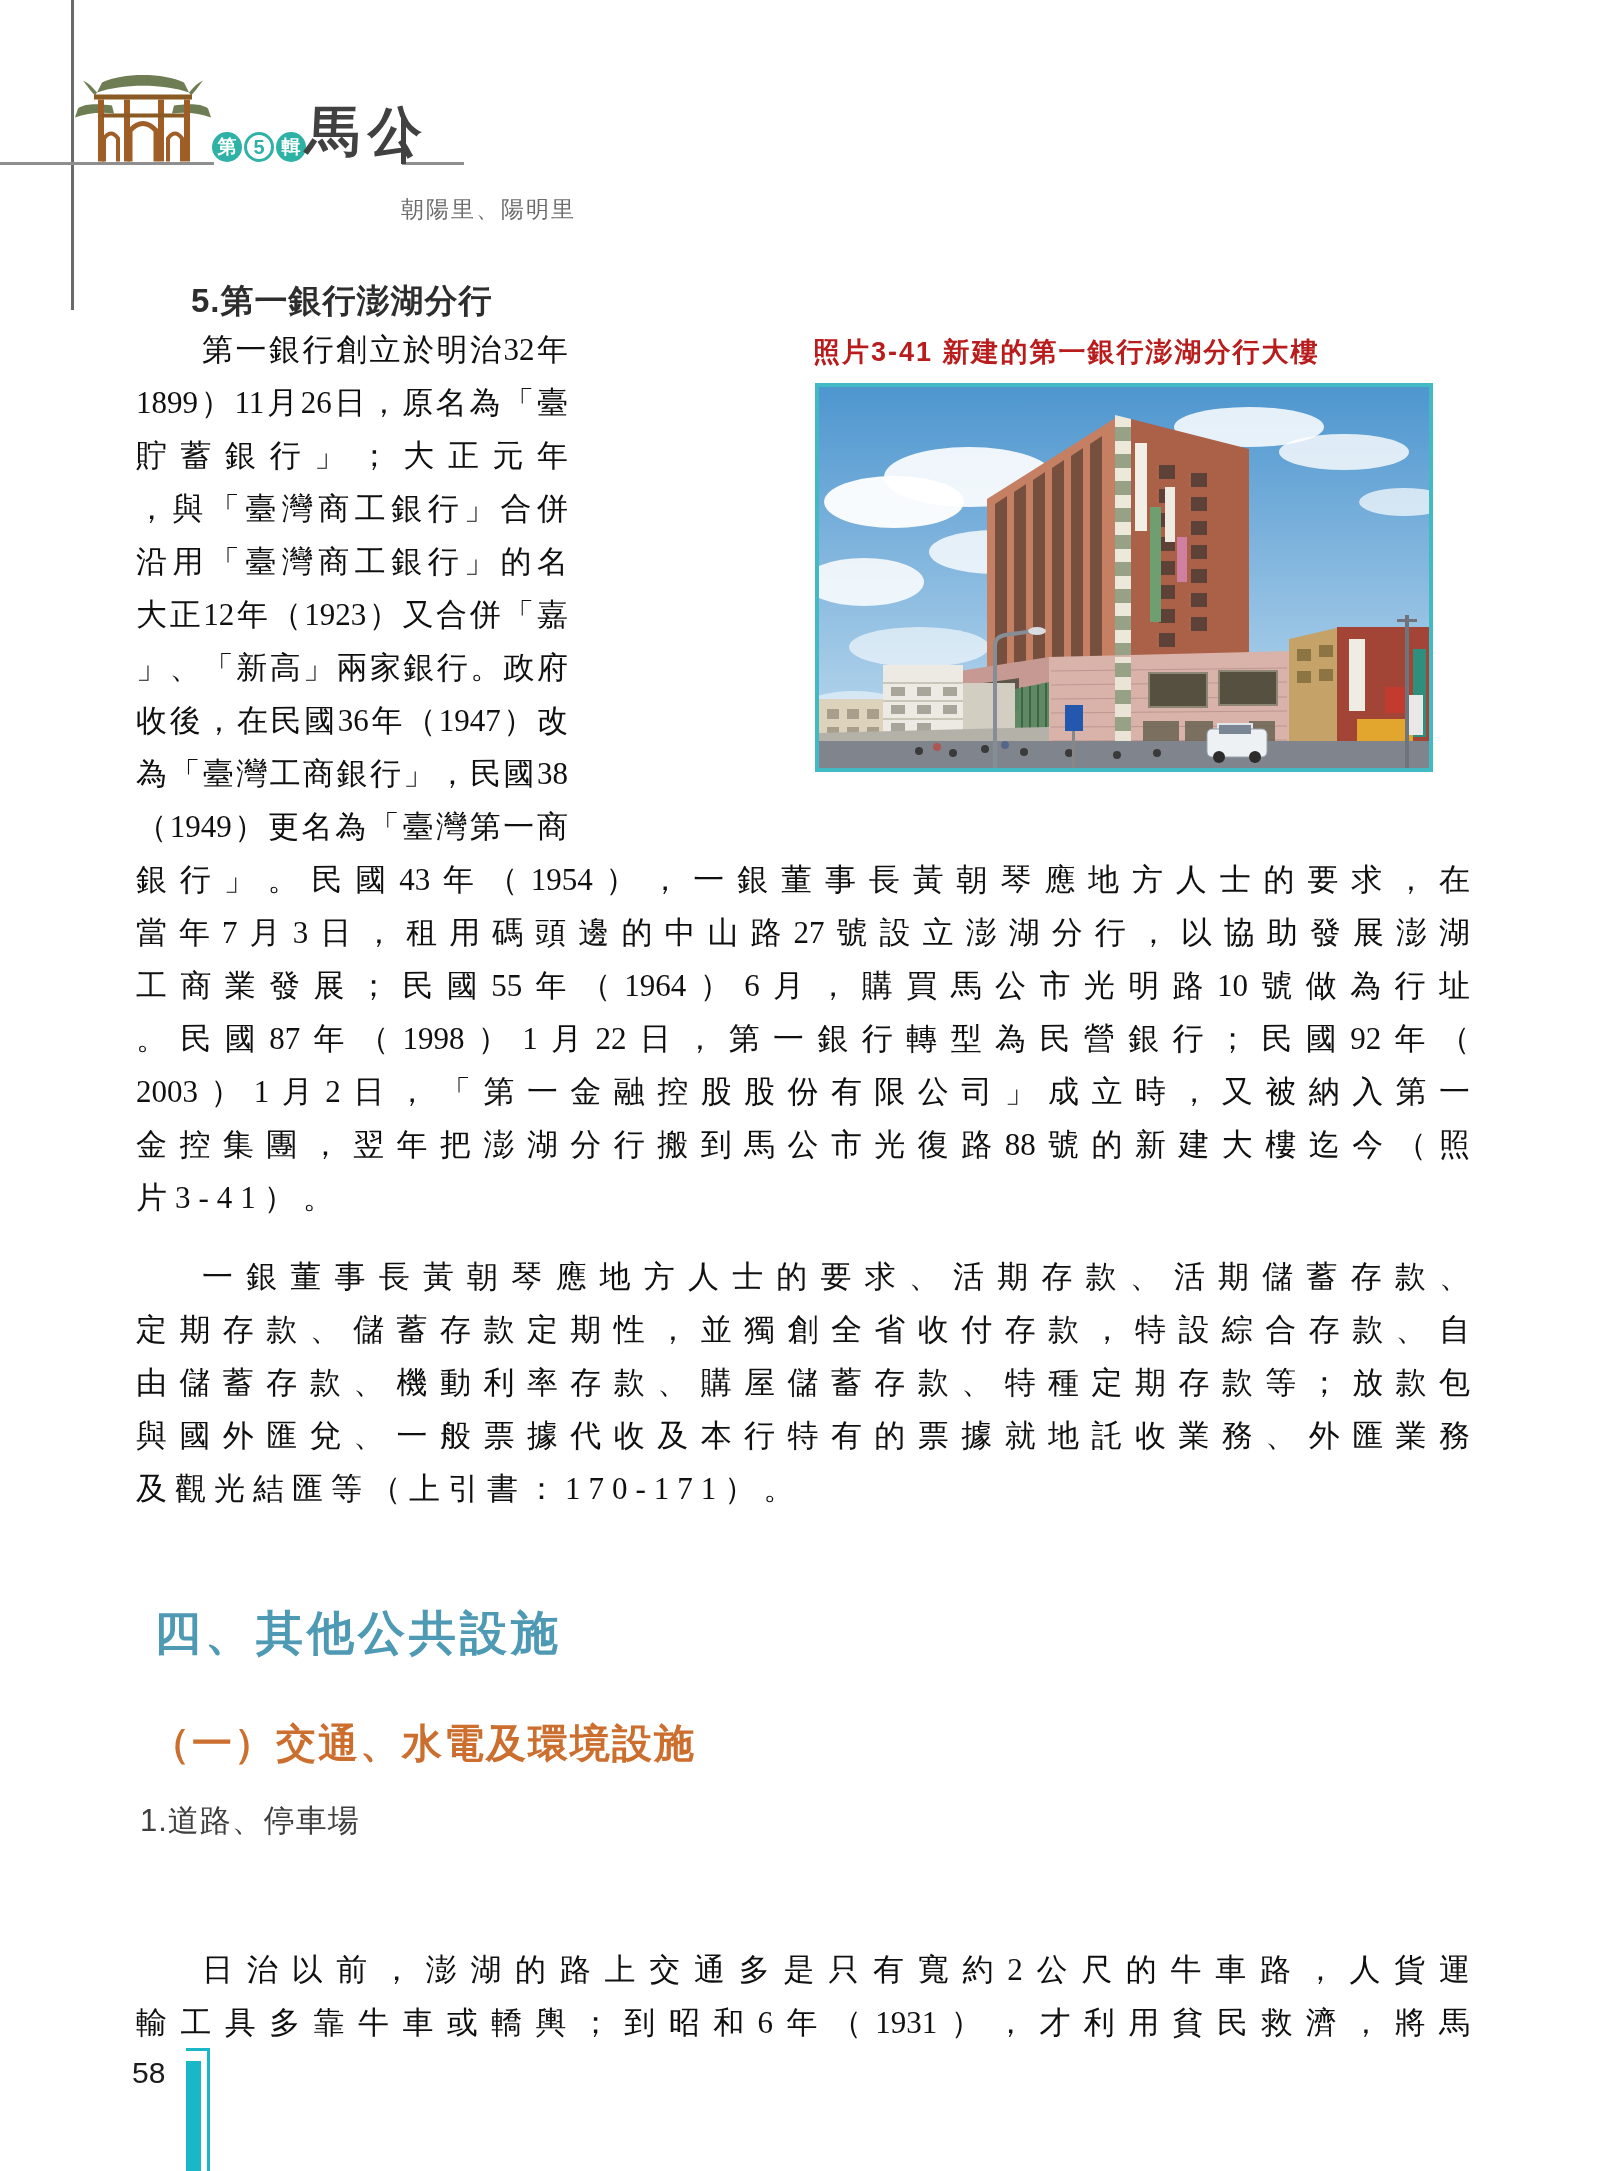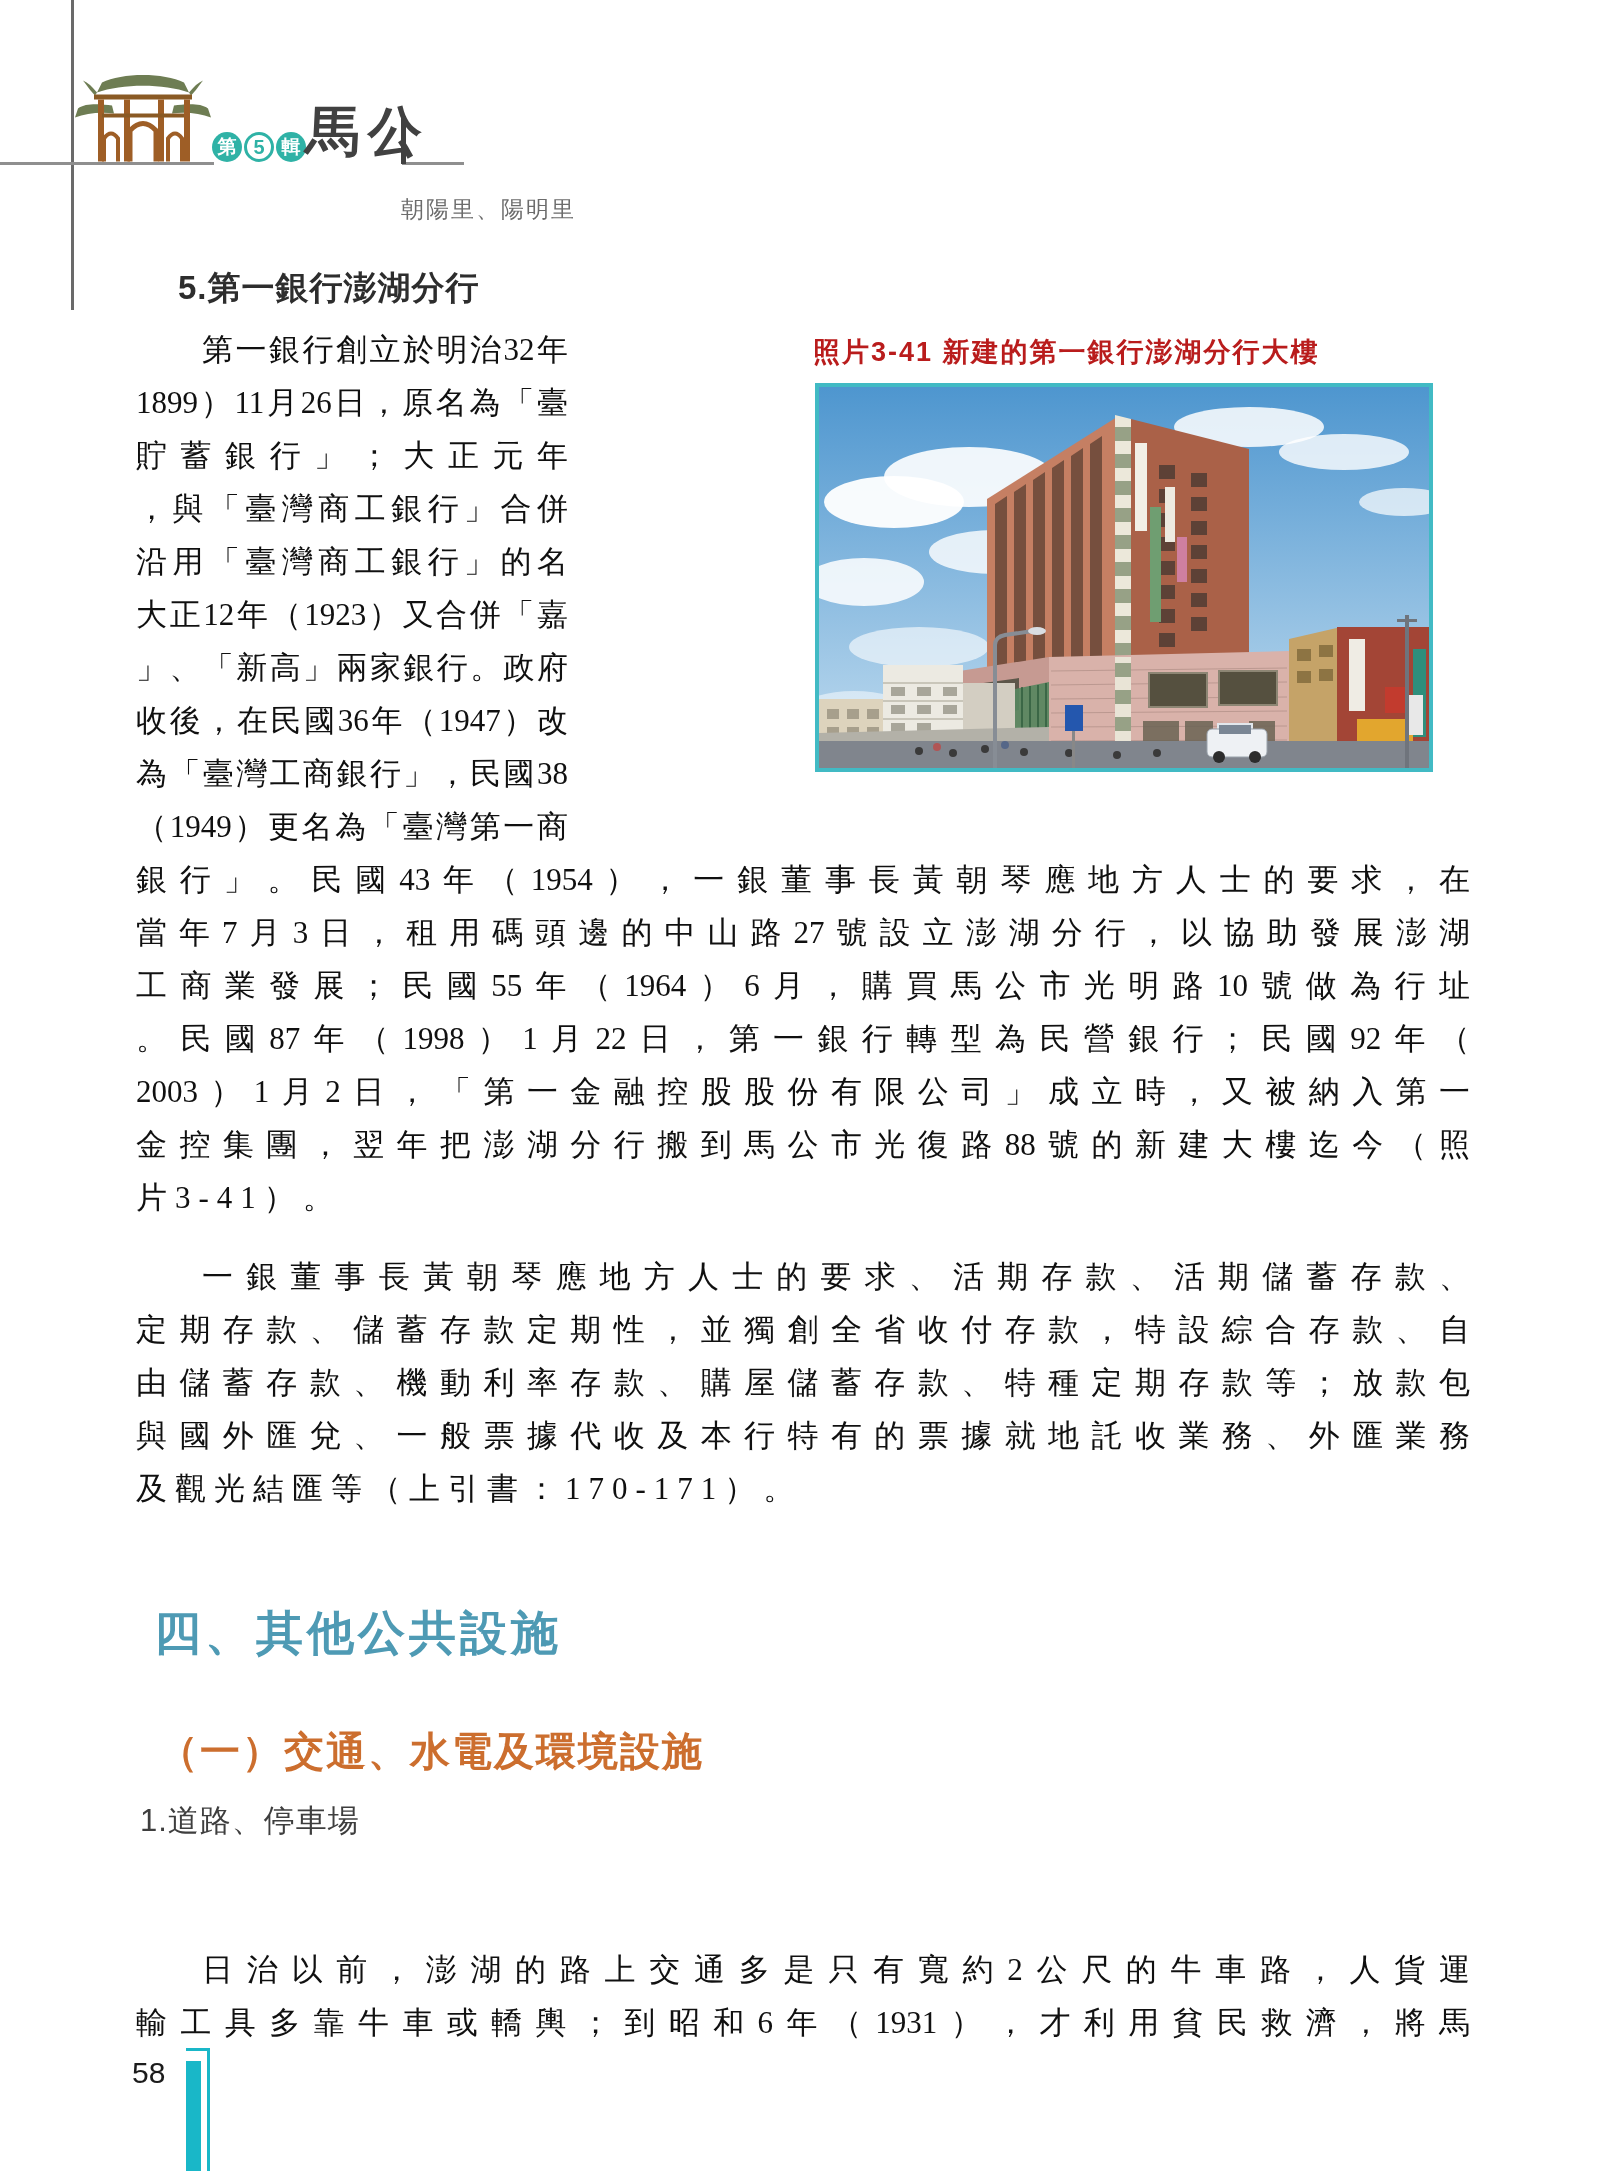--- a/index.html
+++ b/index.html
@@ -16,25 +16,25 @@
       line-height:30px;font-family:"Liberation Sans","DejaVu Sans",sans-serif;font-weight:bold;font-size:19px;}
   .bc.solid{background:#2fb2a6;color:#fff;}
   .bc.ring{background:#fff;color:#2fb2a6;border:3px solid #2fb2a6;width:24px;height:24px;line-height:24px;font-size:20px;}
   .callig{position:absolute;left:306px;top:102px;font-weight:bold;font-size:54px;line-height:60px;
           color:#414141;letter-spacing:8px;transform:skewX(-3deg);}
   .hdr-vbar{position:absolute;left:401px;top:116px;width:5px;height:48px;background:#414141;}
   .hdr-sub{position:absolute;left:401px;top:170px;font-family:"Liberation Sans","DejaVu Sans",sans-serif;
            font-size:23px;color:#6c6c6c;letter-spacing:2px;margin-top:24px;}
 
   
-  .sec5{position:absolute;left:178px;top:266px;margin:0;font-family:"Liberation Sans","DejaVu Sans",sans-serif;
+  .sec5{position:absolute;left:178px;top:266px;margin:13px;font-family:"Liberation Sans","DejaVu Sans",sans-serif;
         font-size:33px;font-weight:bold;color:#2d2d2d;letter-spacing:1px;}
   .sec4{position:absolute;left:150px;top:1598px;margin:4px;font-family:"Liberation Serif","DejaVu Serif",serif;
         font-size:47px;font-weight:bold;color:#4e9ab4;letter-spacing:4px;}
-  .sub1{position:absolute;left:146px;top:1712px;margin:12px;font-family:"Liberation Sans","DejaVu Sans",sans-serif;
+  .sub1{position:absolute;left:146px;top:1712px;margin:4px;font-family:"Liberation Sans","DejaVu Sans",sans-serif;
         font-size:40px;font-weight:bold;color:#cc6e2e;letter-spacing:2px;}
   .sub2{position:absolute;left:140px;top:1800px;margin:0;font-family:"Liberation Sans","DejaVu Sans",sans-serif;
         font-size:31px;font-weight:normal;color:#3e3e3e;letter-spacing:1px;}
 
   
   .caption{position:absolute;left:813px;top:334px;font-family:"Liberation Sans","DejaVu Sans",sans-serif;
            font-size:27px;font-weight:bold;color:#b91c1c;letter-spacing:2px;}
   .photo{position:absolute;left:815px;top:383px;width:610px;height:381px;border:4px solid #41bac4;background:#9cc4e0;}
   .photo svg{display:block;width:610px;height:381px;}
 

